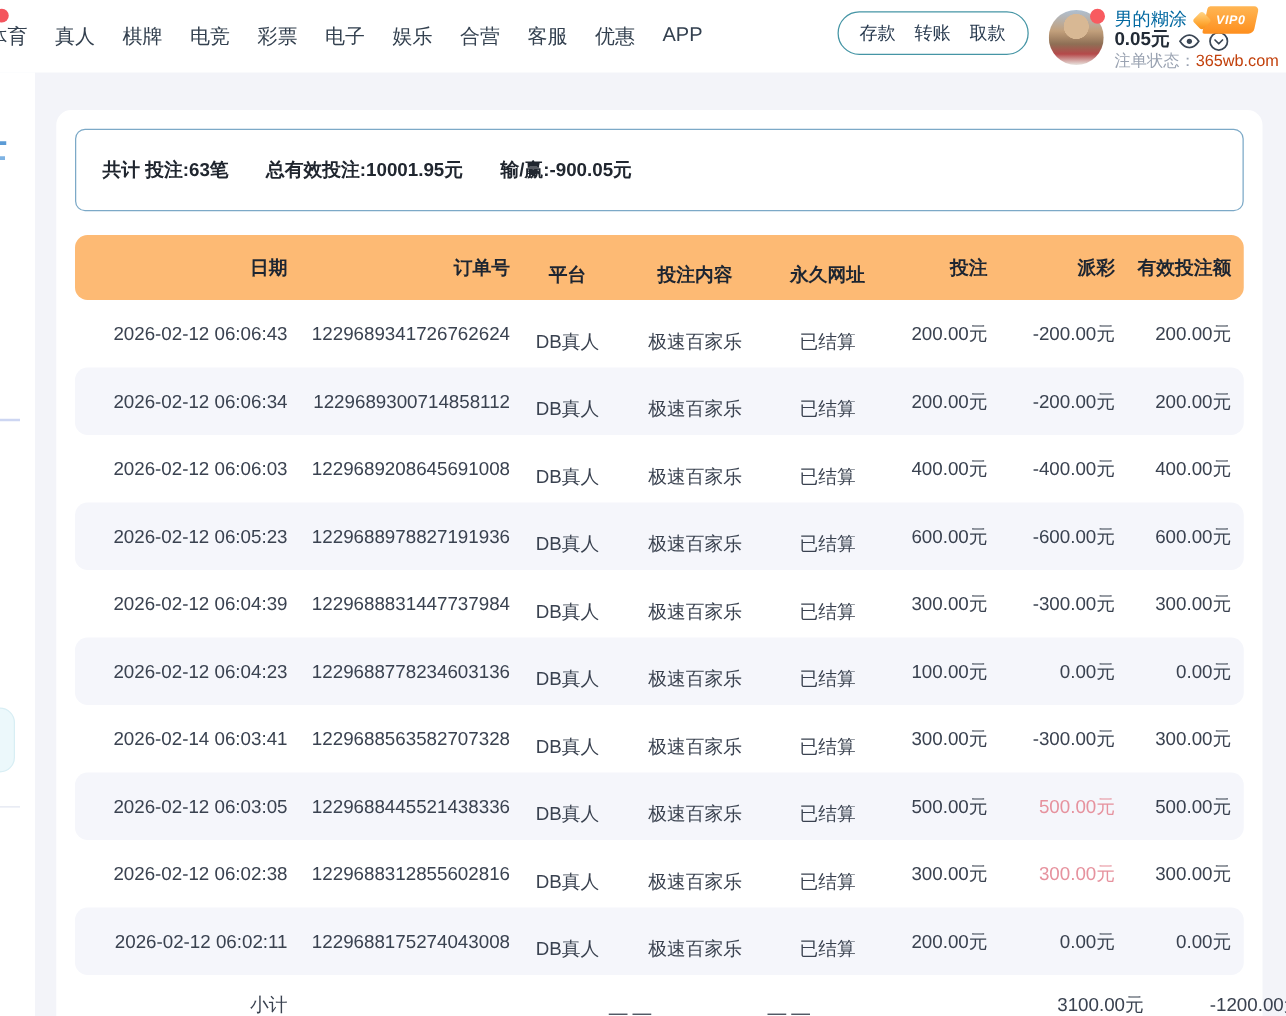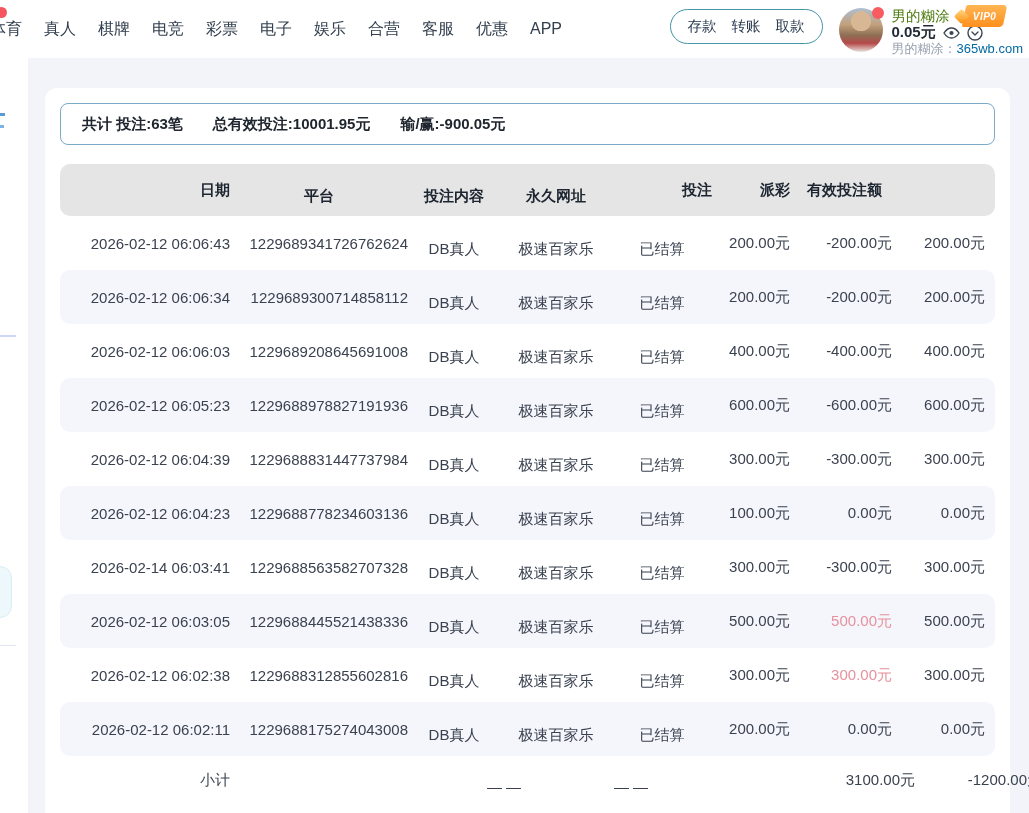--- a/index.html
+++ b/index.html
@@ -45,41 +45,41 @@
       radial-gradient(circle at 50% 30%, #d8b894 0 26%, rgba(0,0,0,0) 27%),
       linear-gradient(180deg,#aebfd2 0%, #c2a07c 38%, #8e6f55 62%, #b5494a 80%, #e8e4df 100%);
     overflow:hidden;
   }
   .avatar-dot {
     position:absolute; top:-1px; right:-1px; width:12px; height:12px;
     border-radius:50%; background:#f85b60;
   }
   .user-info { display:flex; flex-direction:column; line-height:16.5px; }
   .user-row1 { display:flex; align-items:center; gap:6px; }
-  .username { font-size:14.5px; color:#4d7c0f; font-weight:500; }
+  .username { font-size:14.5px; color:#0369a1; font-weight:500; }
   .vip-badge { display:flex; align-items:center; height:16px; cursor:pointer; }
   .vip-gem {
     width:11px; height:11px; transform:rotate(45deg);
     background:linear-gradient(135deg,#ffd98e 0%, #ffab3a 60%, #f68b13 100%);
     border-radius:2.5px; margin-right:-3px; z-index:1;
   }
   .vip-plate {
     background:linear-gradient(180deg,#ffb654 0%, #fe8f1e 100%);
     transform:skewX(-12deg); border-radius:2px 4px 4px 2px;
     padding:1.5px 8px 2px 9px;
   }
   .vip-plate i {
     display:inline-block; transform:skewX(12deg);
     font-style:italic; font-weight:bold; font-size:10px; color:#fff; letter-spacing:0.5px;
   }
   .user-row2 { display:flex; align-items:center; gap:7px; }
   .balance { font-size:15px; font-weight:bold; color:#222b36; }
   .icon-btn { display:flex; align-items:center; cursor:pointer; }
   .user-row3 { font-size:13px; color:#99a2b1; white-space:nowrap; }
-  .user-row3 .url { color:#0369a1; }
+  .user-row3 .url { color:#c2410c; }
 
   
   .page-bg { position:absolute; top:58px; left:0; width:1029px; height:755px; background:#f3f4f9; }
 
   
   .cut-sidebar {
     position:absolute; top:58px; left:0; width:28px; height:755px; background:#fff;
   }
   .sb-frag1 { position:absolute; left:0; top:55px; width:5px; height:3px; background:#5b9bd5; }
   .sb-frag2 { position:absolute; left:0; top:67px; width:4px; height:3px; background:#7fb3e3; }
@@ -88,36 +88,36 @@
               background:#ecf8fb; border:1px solid #d8eef4; border-radius:12px; }
   .sb-line2 { position:absolute; left:0; top:587px; width:16px; height:1px; background:#e2e6f1; }
 
   
   .card {
     position:absolute; top:88px; left:45px; width:965px; height:760px;
     background:#fff; border-radius:12px 12px 0 0;
     padding:15px;
   }
   .summary-box {
-    height:42px; border:1px solid #7ca9c7; border-radius:8px;
+    height:66px; border:1px solid #7ca9c7; border-radius:8px;
     display:flex; align-items:center; padding-left:21px;
     font-size:15px; font-weight:600; color:#20262f;
   }
   .summary-box span { margin-right:30px; white-space:nowrap; }
 
   
   .table { margin-top:19px; width:935px; }
   .trow {
     display:grid;
     grid-template-columns:170px 178px 92px 112px 100px 78px 102px 103px;
     align-items:center;
     height:54px; font-size:15px; color:#3a4250;
   }
   .trow > div { white-space:nowrap; }
-  .thead { height:52px; background:#e5e5e5; border-radius:10px; font-weight:bold; color:#1d2531; }
+  .thead { height:52px; background:#fdba74; border-radius:10px; font-weight:bold; color:#1d2531; }
   .striped { background:#f5f6fb; border-radius:10px; }
   .c-date, .c-order, .c-bet, .c-payout, .c-valid { text-align:right; }
   .c-platform, .c-content, .c-status { text-align:center;margin-top:12px; }
   .c-valid { padding-right:10px; }
   .payout-pink { color:#e6929e; }
   .tfoot { height:49px; color:#3a4250;gap:25px; }
 </style>
 </head>
 <body>
 
@@ -167,21 +167,21 @@
               </svg>
           </span>
           <span class="icon-btn">
             <svg width="16" height="16" viewBox="0 0 16 16">
                 <circle cx="8" cy="8" r="7" fill="none" stroke="#3a4654" stroke-width="1.4"></circle>
                 <polyline points="5,7 8,10 11,7" fill="none" stroke="#3a4654" stroke-width="1.4" stroke-linecap="round" stroke-linejoin="round"></polyline>
               </svg>
           </span>
         </div>
         <div class="user-row3">
-          <span>男的糊涂：</span><span class="url">365wb.com</span>
+          <span>注单状态：</span><span class="url">365wb.com</span>
         </div>
       </div>
     </div>
   </div>
 </div>
 
 <div class="cut-sidebar">
   <div class="sb-frag1"></div>
   <div class="sb-frag2"></div>
   <div class="sb-line1"></div>
@@ -192,20 +192,21 @@
 <div class="card">
   <div class="summary-box">
     <span>共计 投注:63笔</span>
     <span>总有效投注:10001.95元</span>
     <span>输/赢:-900.05元</span>
   </div>
 
   <div class="table">
     <div class="trow thead">
       <div class="c-date">日期</div>
+      <div class="c-order">订单号</div>
       <div class="c-platform">平台</div>
       <div class="c-content">投注内容</div>
       <div class="c-status">永久网址</div>
       <div class="c-bet">投注</div>
       <div class="c-payout">派彩</div>
       <div class="c-valid">有效投注额</div>
     </div>
 
     <div id="rows">
         <div class="trow">

